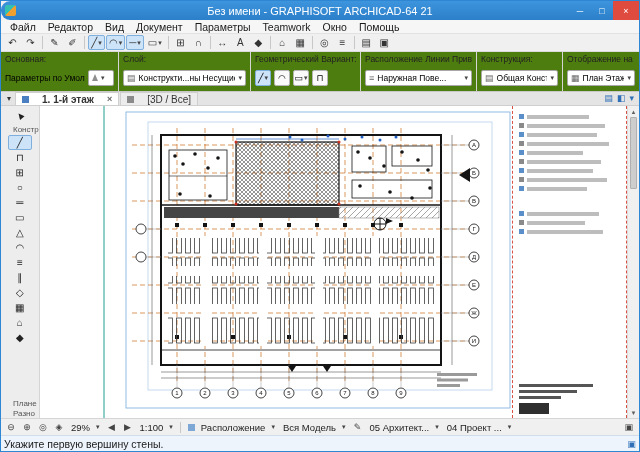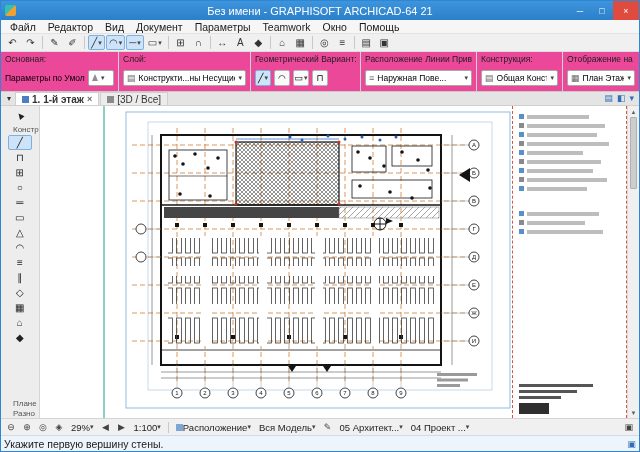--- a/index.html
+++ b/index.html
@@ -1,52 +1,52 @@
 <!DOCTYPE html>
 <html><head>
 <meta charset="utf-8">
 <style>
   * { box-sizing: border-box; margin: 0; padding: 0; }
   html,body { width:640px; height:452px; overflow:hidden; }
   body { font-family:"Liberation Sans", sans-serif; background:#888; }
   .window { width:640px; height:452px; border:1px solid #2f87d3; background:#f0f0f0; display:flex; flex-direction:column; }
 
-  .titlebar { flex:0 0 19px; background:linear-gradient(#3d95de,#2c7fc9); display:flex; align-items:center; position:relative; }
+  .titlebar { flex:0 0 19px; background:linear-gradient(#3d95de,#2c7fc9); display:flex; align-items:center; position:relative;border-radius:9px; }
   .app-ico { width:11px; height:11px; margin-left:4px; background:linear-gradient(135deg,#35c0b0 0 50%,#f0a030 50% 100%); border-radius:2px; }
   .title { position:absolute; left:50%; transform:translateX(-50%); color:#fff; font-size:11px; white-space:nowrap; }
   .wbtns { margin-left:auto; display:flex; height:100%; }
   .wbtn { width:22px; display:flex; align-items:center; justify-content:center; color:#fff; font-size:9px; }
   .wbtn.close { background:#e04b3f; width:26px; }
 
   .menubar { flex:0 0 14px; background:#f6f6f6; display:flex; align-items:center; font-size:10.5px; color:#1a1a1a; padding-left:3px; border-bottom:1px solid #e2e2e2; }
   .menu-item { padding:0 6px; white-space:nowrap; }
 
   .toolbar { flex:0 0 18px; display:flex; align-items:center; background:#f0f0f0; border-bottom:1px solid #dcdcdc; padding:0 3px; gap:1px; }
   .tbtn { min-width:17px; height:15px; display:flex; align-items:center; justify-content:center; font-size:10px; color:#333; border:1px solid transparent; border-radius:2px; }
   .tbtn.combo { padding:0 2px; gap:1px; }
   .tbtn.active { background:#cde3f8; border-color:#7fafdd; }
   .caret { font-size:7px; color:#444; }
   .tsep { width:1px; height:13px; background:#c8c8c8; margin:0 2px; }
 
-  .infobox { flex:0 0 40px; display:flex; background:#ec4899; border-bottom:1px solid #c9c9c9; }
+  .infobox { flex:0 0 40px; display:flex; background:#4d7c0f; border-bottom:1px solid #c9c9c9; }
   .ib-sec { border-right:1px solid #d5d5d5; padding:2px 4px; display:flex; flex-direction:column; overflow:hidden; }
   .ib-label { font-size:8.5px; color:#222; white-space:nowrap; overflow:hidden; margin-bottom:2px; }
   .ib-ctrl { display:flex; align-items:center; gap:3px; flex:1; min-width:0; }
   .ib-text { font-size:8.5px; white-space:nowrap; overflow:hidden; }
   .ib-drop { display:flex; align-items:center; background:#fff; border:1px solid #a8a8a8; border-radius:2px; height:16px; padding:0 3px; gap:3px; font-size:8.5px; flex:1; min-width:0; }
   .ib-drop.small { flex:0 0 26px; }
   .ib-drop .lbl { white-space:nowrap; overflow:hidden; flex:1; }
   .trap { width:0; height:0; border-bottom:7px solid #8f8f8f; border-left:3px solid transparent; border-right:3px solid transparent; }
   .ib-btn { width:16px; height:16px; border:1px solid #b5b5b5; background:#fafafa; display:flex; align-items:center; justify-content:center; font-size:9px; border-radius:2px; gap:1px; }
   .ib-btn.active { background:#cde3f8; border-color:#7fafdd; }
   .ib-ico { font-size:9px; color:#666; }
 
   .tabbar { flex:0 0 14px; background:#e4e4e4; display:flex; align-items:flex-end; padding:0 2px; border-bottom:1px solid #cfcfcf; }
   .tab-nav { font-size:8px; padding:0 4px 2px; color:#333; }
-  .tab { height:13px; display:flex; align-items:center; gap:3px; padding:0 6px; font-size:10px; background:#ececec; border:1px solid #cfcfcf; border-bottom:none; margin-right:1px; color:#333; white-space:nowrap; }
+  .tab { height:13px; display:flex; align-items:center; gap:13px; padding:0 6px; font-size:10px; background:#ececec; border:1px solid #cfcfcf; border-bottom:none; margin-right:1px; color:#333; white-space:nowrap; }
   .tab.active { background:#fff; font-weight:bold; }
   .tab-ico { width:7px; height:7px; background:#4a7fc1; }
   .tab-ico.elev { background:#7d98ae; }
   .tab-ico.td { background:#8a8a8a; }
   .tab-close { font-size:9px; color:#666; }
   .tabbar-right { margin-left:auto; display:flex; gap:4px; align-items:center; font-size:9px; color:#2f6fb8; padding:0 3px 2px; }
 
   .main { flex:1; display:flex; min-height:0; }
   .palette { flex:0 0 30px; background:#ededed; border-right:1px solid #d5d5d5; display:flex; flex-direction:column; align-items:center; padding-top:2px; }
   .ptool { width:24px; flex:0 0 15px; display:flex; align-items:center; justify-content:center; font-size:10px; color:#222; border:1px solid transparent; border-radius:2px; }
@@ -69,21 +69,21 @@
   .rp-footer .bar { height:3px; background:#555; margin-bottom:3px; }
   .rp-logo { width:30px; height:11px; background:#2f2f2f; margin-top:4px; }
 
   .scrollbar { flex:0 0 11px; background:#f0f0f0; border-left:1px solid #dcdcdc; display:flex; flex-direction:column; align-items:center; }
   .sb-arrow { width:11px; height:11px; font-size:6px; display:flex; align-items:center; justify-content:center; color:#606060; }
   .sb-thumb { width:7px; height:72px; background:#cdcdcd; border:1px solid #b0b0b0; border-radius:1px; }
   .sb-track { flex:1; }
 
   .bottombar { flex:0 0 15px; background:#f0f0f0; border-top:1px solid #d5d5d5; display:flex; align-items:center; font-size:9.5px; color:#222; padding:0 3px; gap:2px; }
   .bbtn { min-width:14px; height:13px; display:flex; align-items:center; justify-content:center; font-size:9px; color:#444; }
-  .bcombo { display:flex; align-items:center; gap:0; padding:0 3px; height:16px; white-space:nowrap; }
+  .bcombo { display:flex; align-items:center; gap:6px; padding:0 3px; height:16px; white-space:nowrap; }
   .bsep { width:1px; height:11px; background:#c8c8c8; margin:0 2px; }
   .bico { width:7px; height:7px; background:#7da7d4; flex:none; }
   .bspacer { flex:1; }
 
   .statusbar { flex:0 0 16px; background:#edf4fb; display:flex; align-items:center; font-size:10.5px; color:#1a1a1a; padding:0 3px; border-top:1px solid #d0dcea; }
   .sb-right { margin-left:auto; color:#2f6fb8; font-size:9px; }
 </style>
 </head>
 <body>
 

